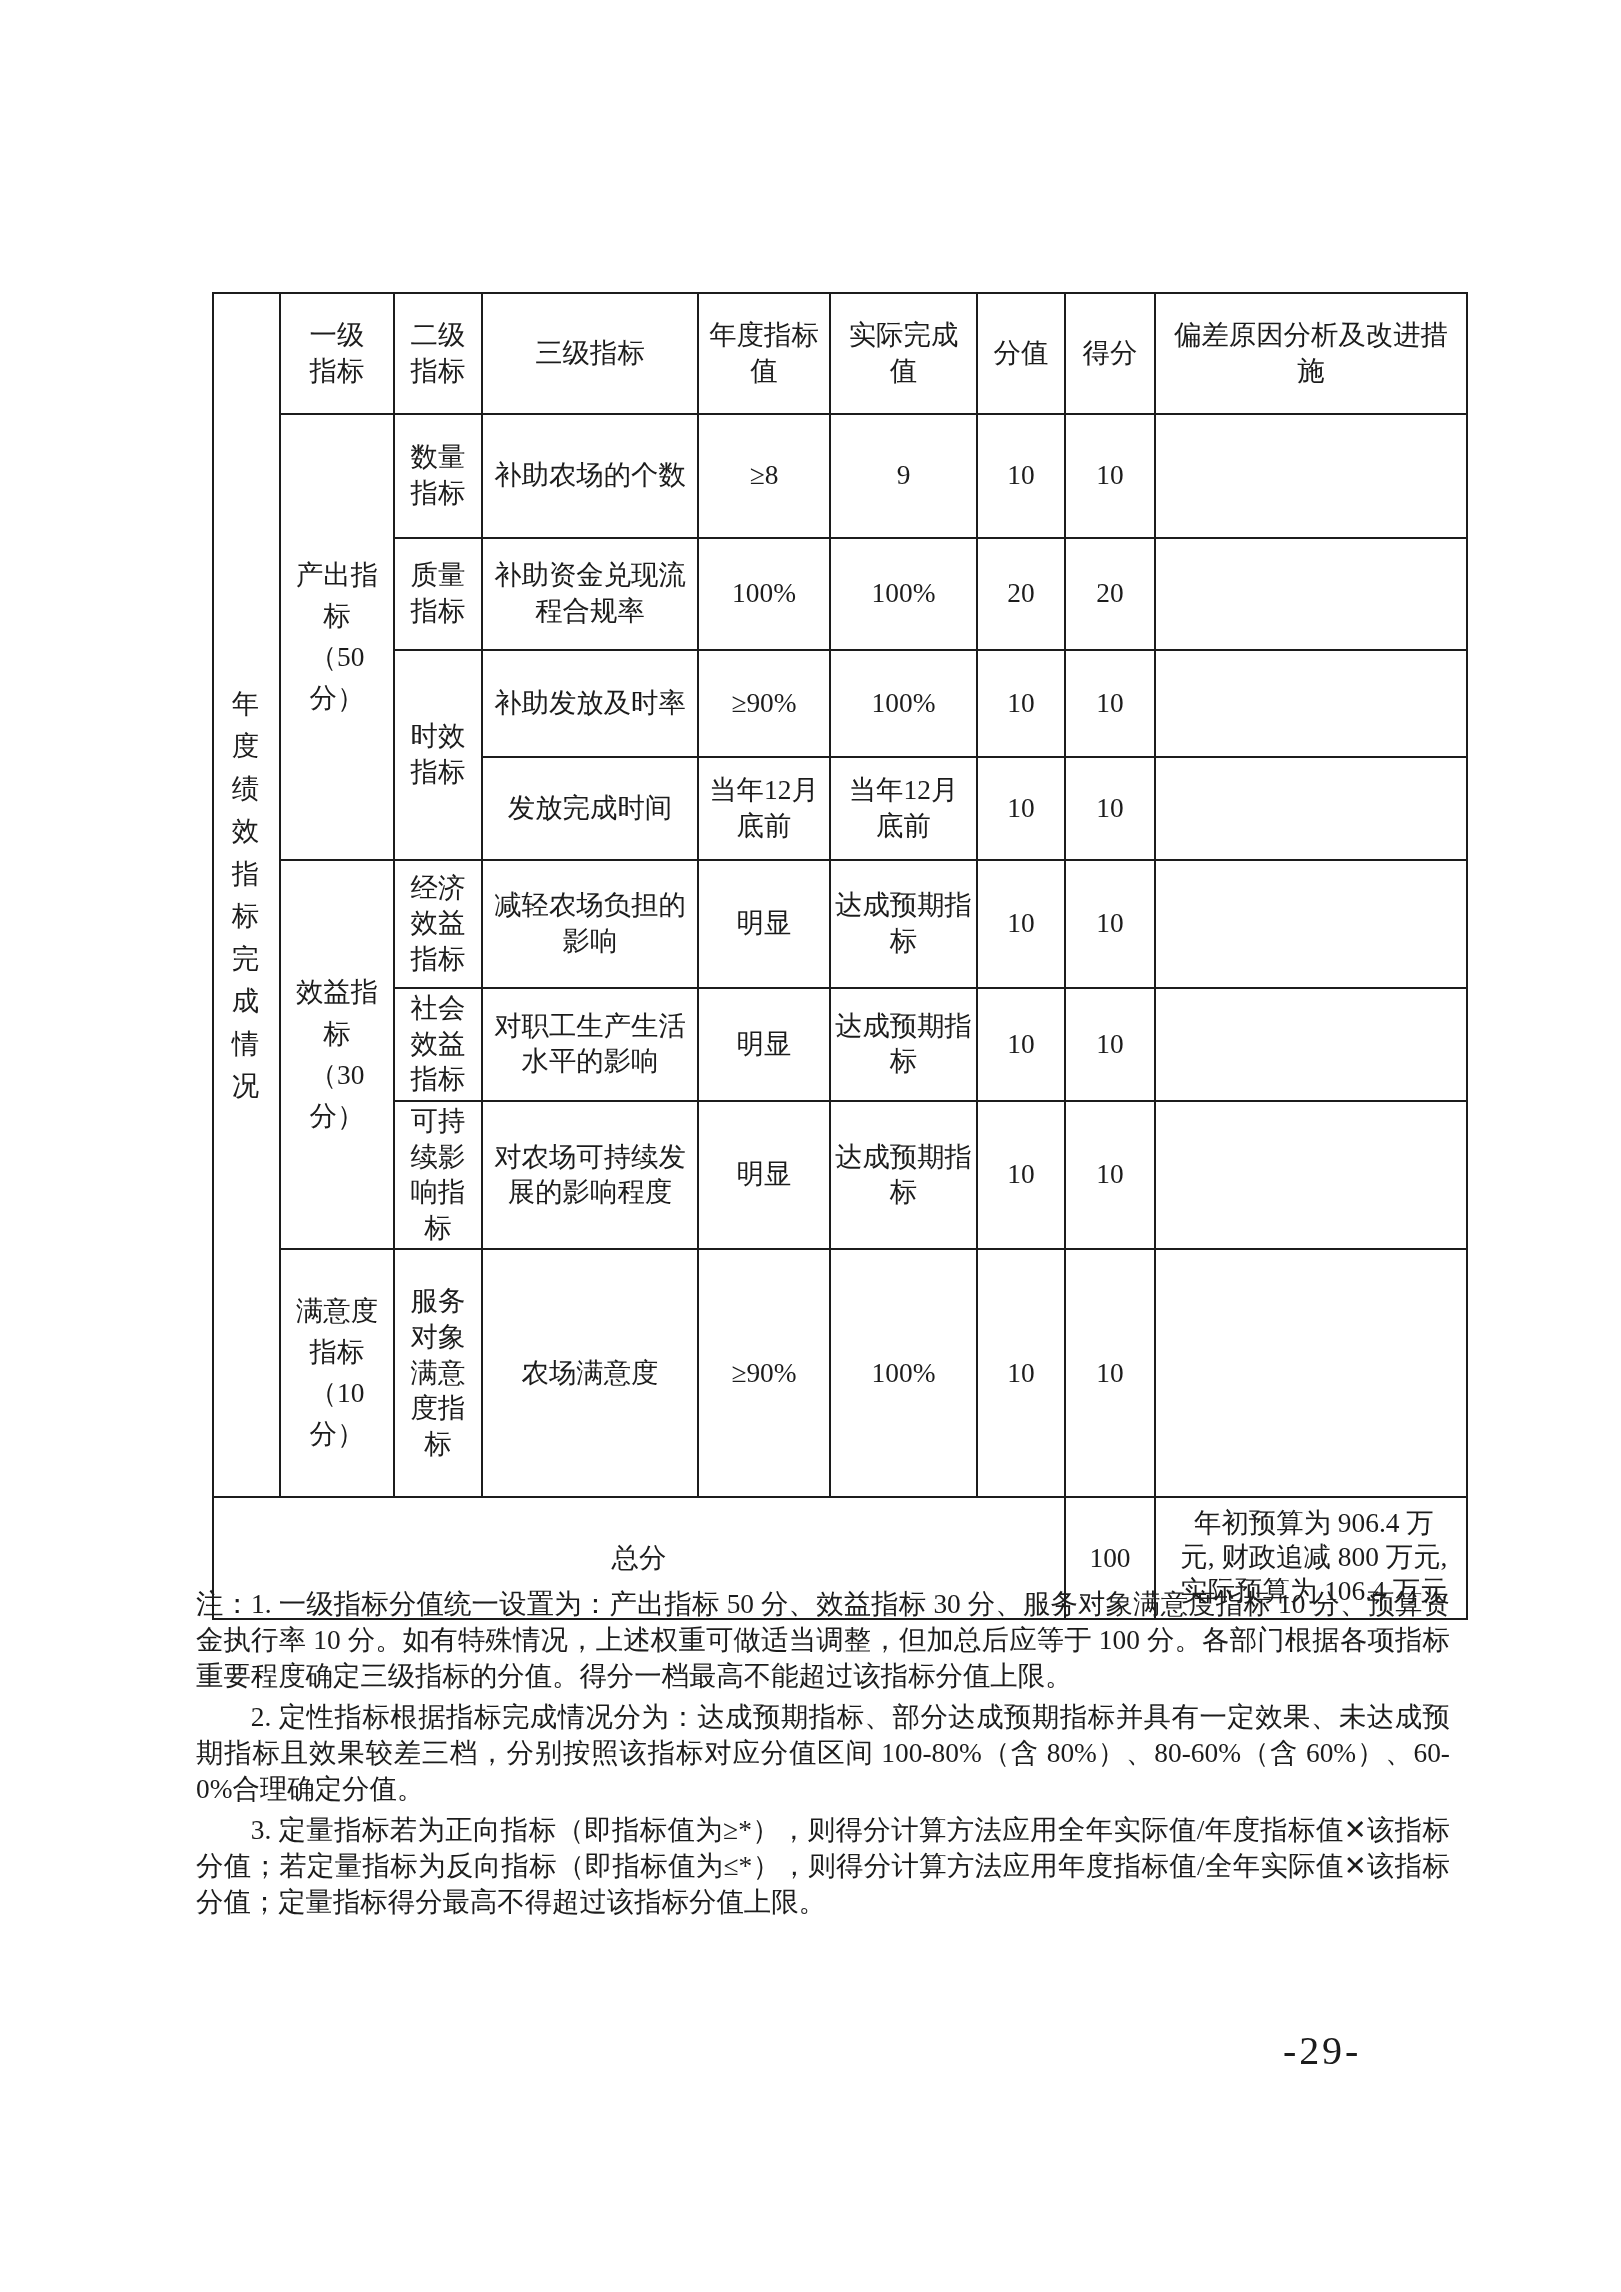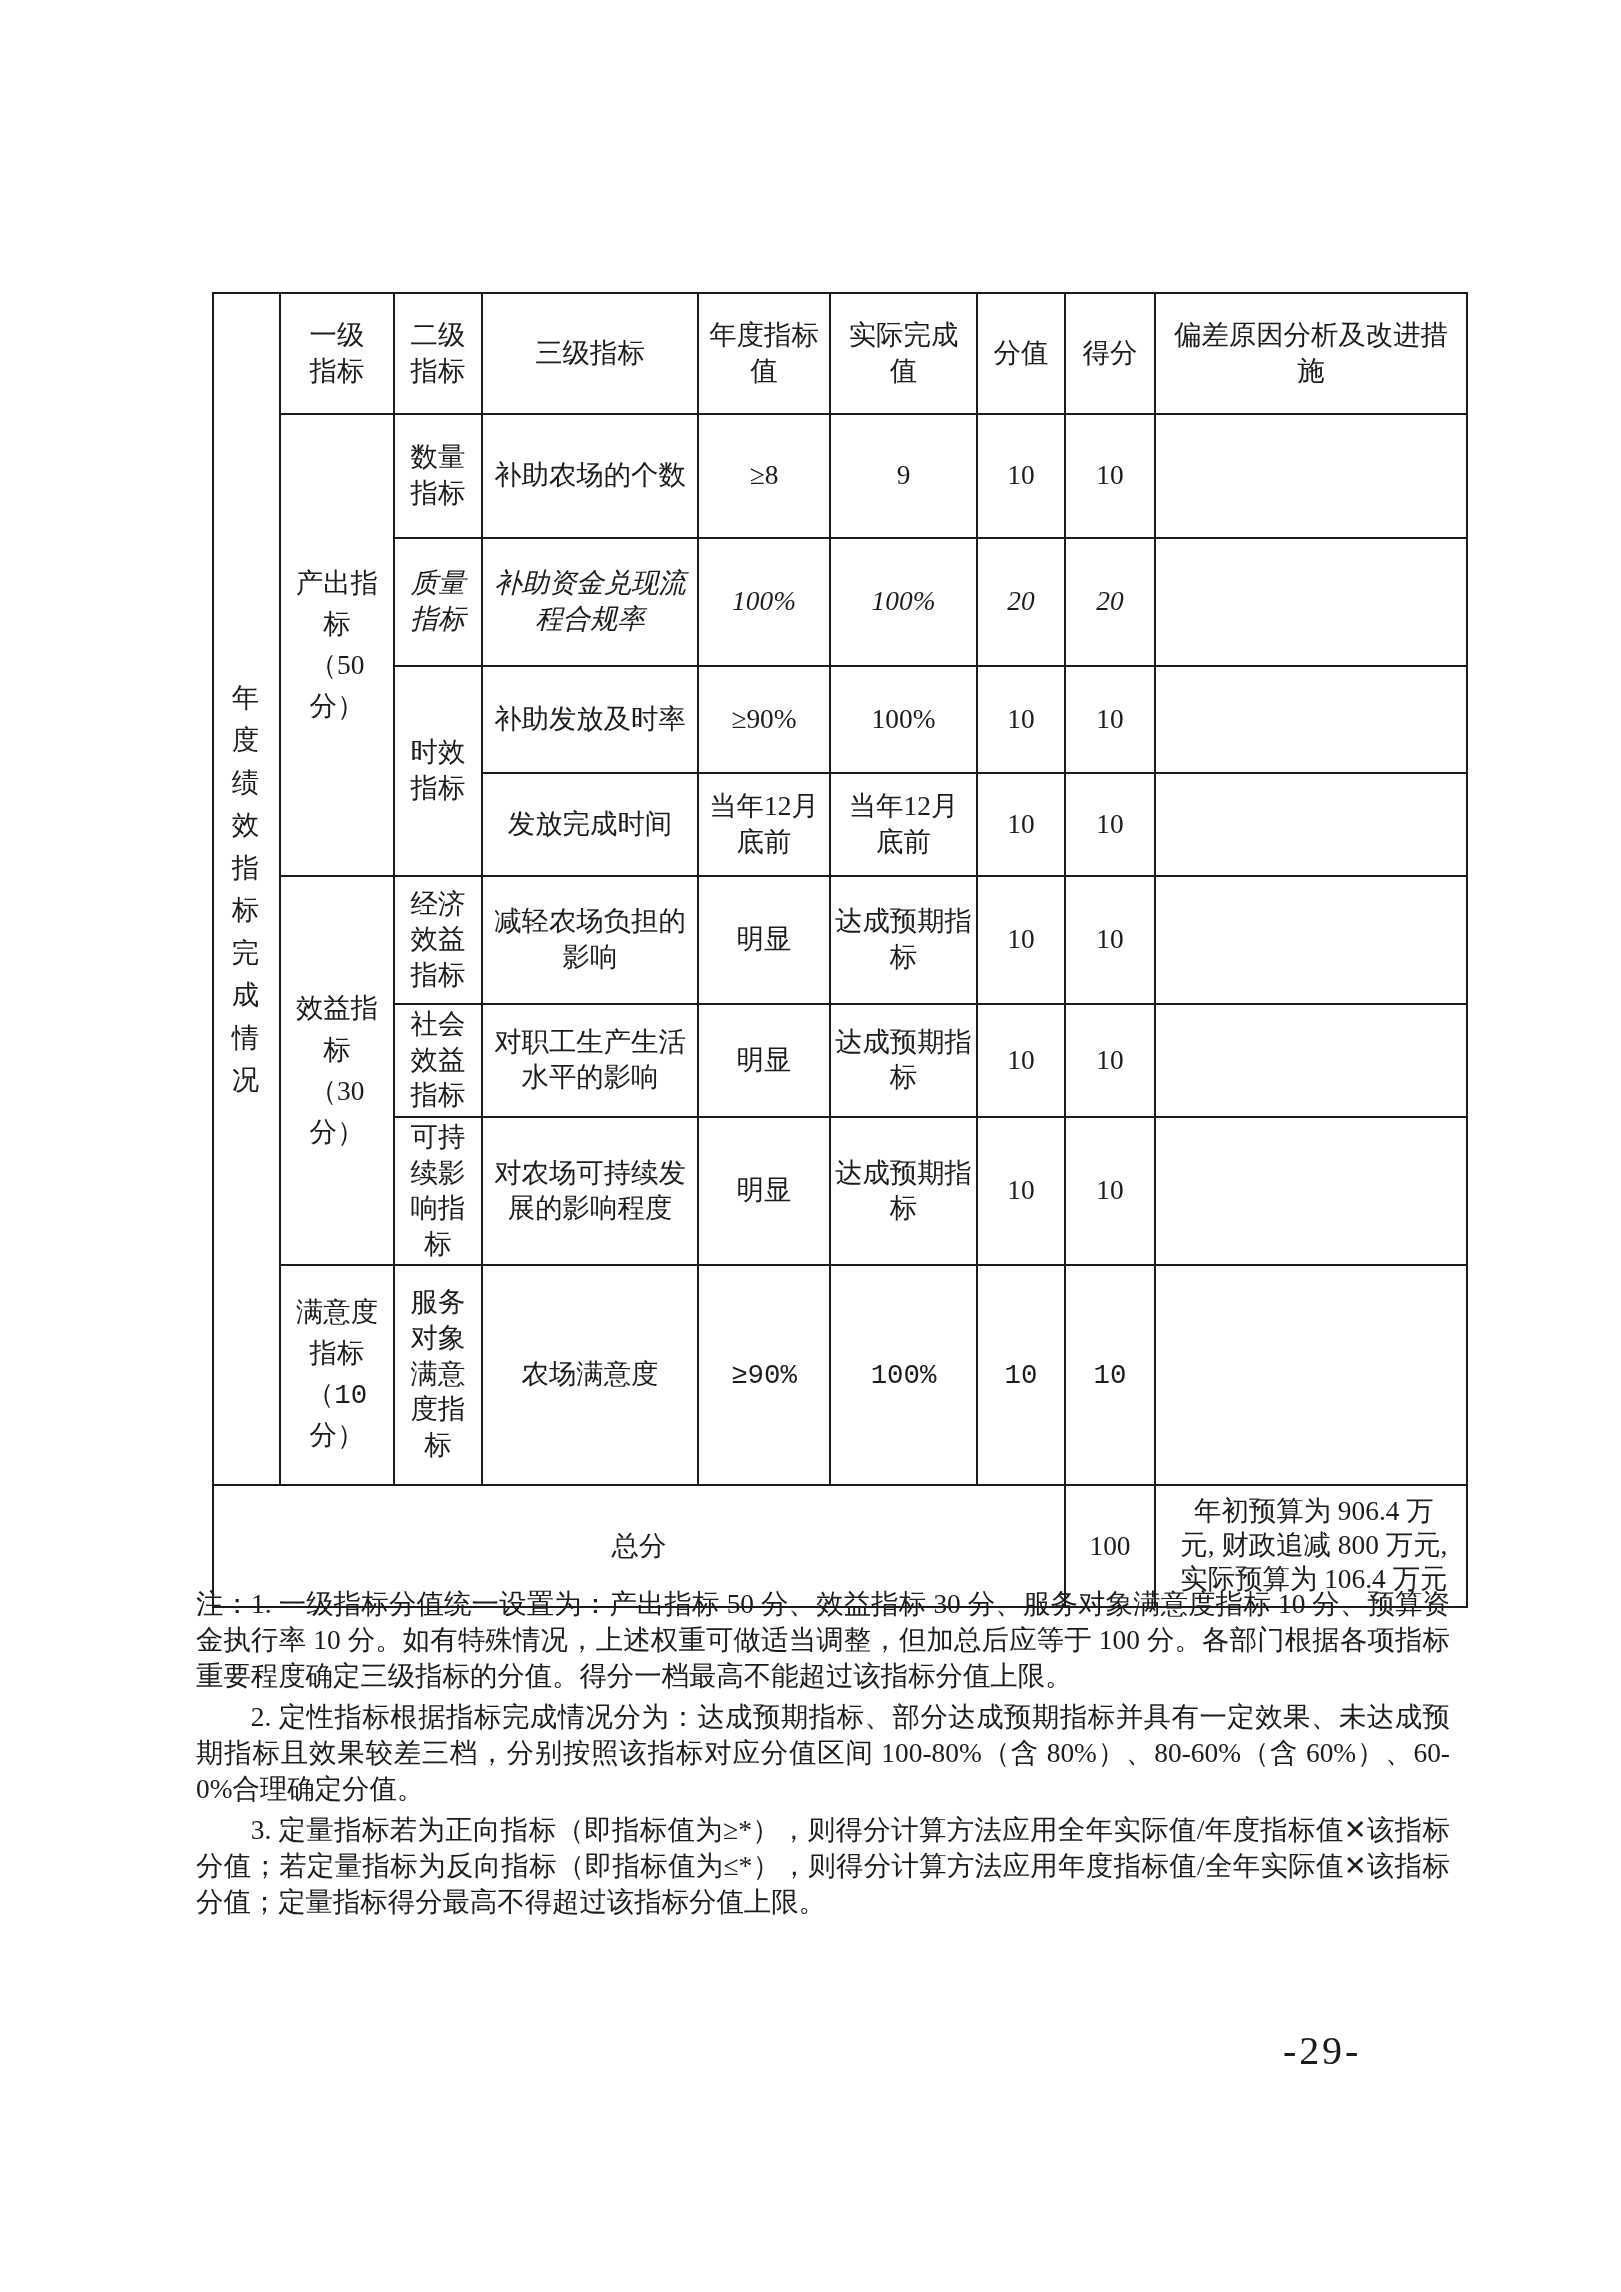--- a/index.html
+++ b/index.html
@@ -25,27 +25,27 @@
     text-align:center;
     vertical-align:middle;
     padding:2px 3.9px;
     line-height:1.3;
     white-space:pre-line;
     overflow:hidden;
   }
   .perf tr:nth-child(1) td{border-bottom-width:2.9px;height:115px;}
   .perf tr:nth-child(1) td.rowlabel{border-bottom-width:2px;margin-top:16px;}
   .perf tr:nth-child(2){height:124px;}
-  .perf tr:nth-child(3){height:128px;font-style:italic;}
+  .perf tr:nth-child(3){height:112px;}
   .perf tr:nth-child(4){height:107px;}
   .perf tr:nth-child(5){height:103px;}
   .perf tr:nth-child(6){height:128px;}
   .perf tr:nth-child(7){height:104px;}
   .perf tr:nth-child(8){height:130px;}
-  .perf tr:nth-child(9){height:220px;font-family:Liberation Mono, monospace;}
+  .perf tr:nth-child(9){height:248px;}
   .perf tr:nth-child(10){height:122px;}
   .perf td.rowlabel{line-height:1.55;letter-spacing:2px;}
   .perf td.group{line-height:1.5;margin-left:11px;}
   .perf td.remark{
     text-align:center;
     line-height:1.24;
     padding:3.9px 2px 3.9px 7.8px;
   }
   .notes{
     position:absolute;left:196px;top:1586px;width:1254px;

